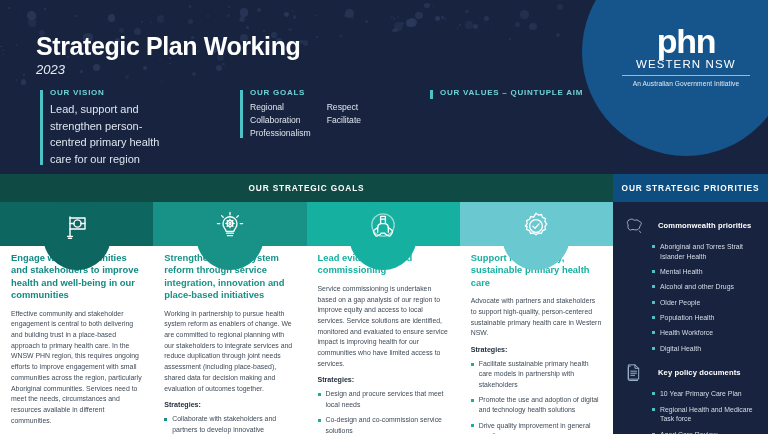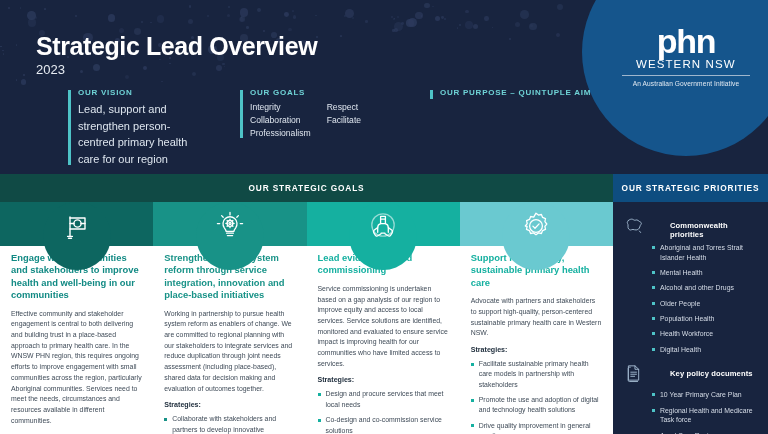--- a/index.html
+++ b/index.html
@@ -35,21 +35,21 @@
     font-size:11.5px; letter-spacing:1.1px; color:#fff;
     margin-top:1px; padding-left:16px; text-align:left;
   }
   .logo-rule { height:1px; background:#9fb6cd; margin:5px 2px 4px; }
   .logo-tag { font-size:6.6px; color:#e3eaf2; letter-spacing:.1px; }
 
   .title {
     position:absolute; left:36px; top:32px;
     font-size:25px; font-weight:bold; color:#fff; letter-spacing:-.4px;
   }
-  .year { position:absolute; left:36px; top:62px; font-size:13px; color:#e6ebf2; }
+  .year { position:absolute; left:36px; top:62px; font-size:13px; color:#e6ebf2;font-style:italic; }
 
   .kblock { position:absolute; padding-left:10px; color:#dfe6ef; }
   .kblock::before {
     content:""; position:absolute; left:0; top:2px; bottom:2px;
     width:3px; background:#4ec3c7;
   }
   .kttl {
     font-size:8px; font-weight:bold; letter-spacing:.75px;
     color:#6fd3d6; margin-bottom:4px;
   }
@@ -104,21 +104,21 @@
   .gul li::before {
     content:""; position:absolute; left:0; top:3.5px;
     width:3px; height:3px;
   }
 
   
   .side {
     position:absolute; left:613px; top:202px; width:155px; height:232px;
     background:#18243f; padding:12px 10px 0 10px;
   }
-  .side-grp { display:flex; gap:25px; margin-bottom:4px; }
+  .side-grp { display:flex; gap:13px; margin-bottom:4px; }
   .side-ico { width:22px; height:24px; flex:0 0 22px; }
   .side-h {
     font-size:7.6px; font-weight:bold; color:#fff;
     padding-top:7px; letter-spacing:.1px;
   }
   .side-ul { list-style:none; padding-left:29px; margin-bottom:8px; }
   .side-ul li {
     font-size:6.9px; line-height:1.42; color:#d6dde8;
     padding-left:8px; position:relative; margin-bottom:5.5px;
   }
@@ -247,45 +247,45 @@
       </div>
     <div class="logo-circle" data-name="logo-backdrop-circle"></div>
 
     <div class="logo-block" data-name="phn-logo">
       <div class="logo-phn" data-name="logo-wordmark">phn</div>
       <div class="logo-sub" data-name="logo-region">WESTERN NSW</div>
       <div class="logo-rule" data-name="logo-divider"></div>
       <div class="logo-tag" data-name="logo-tagline">An Australian Government Initiative</div>
     </div>
 
-    <div class="title" data-name="page-title">Strategic Lead Overview</div>
+    <div class="title" data-name="page-title">Strategic Plan Working</div>
     <div class="year" data-name="page-year">2023</div>
 
-    <div class="kblock" style="left:68px; top:88px; width:128px;" data-name="vision-block">
+    <div class="kblock" style="left:40px; top:88px; width:128px;" data-name="vision-block">
       <div class="kttl" data-name="vision-heading">OUR VISION</div>
       <div class="ktxt" data-name="vision-text">Lead, support and strengthen person-centred primary health care for our region</div>
     </div>
 
     <div class="kblock" style="left:240px; top:88px; width:175px;" data-name="values-block">
       <div class="kttl" data-name="values-heading">OUR GOALS</div>
       <div class="vcols">
         <div data-name="values-column-1">
-          <div data-name="value-item">Integrity</div>
+          <div data-name="value-item">Regional</div>
           <div data-name="value-item">Collaboration</div>
           <div data-name="value-item">Professionalism</div>
         </div>
         <div data-name="values-column-2">
           <div data-name="value-item">Respect</div>
           <div data-name="value-item">Facilitate</div>
         </div>
       </div>
     </div>
 
     <div class="kblock" style="left:430px; top:88px; width:180px;" data-name="purpose-block">
-      <div class="kttl" data-name="purpose-heading">OUR PURPOSE – QUINTUPLE AIM</div>
+      <div class="kttl" data-name="purpose-heading">OUR VALUES – QUINTUPLE AIM</div>
     </div>
   </div>
 
   <div class="band" data-name="section-bands">
     <div class="band-goals" data-name="strategic-goals-band">
       <span class="band-lbl" data-name="strategic-goals-label">OUR STRATEGIC GOALS</span>
     </div>
     <div class="band-pri" data-name="strategic-priorities-band">
       <span class="band-lbl" data-name="strategic-priorities-label">OUR STRATEGIC PRIORITIES</span>
     </div>

